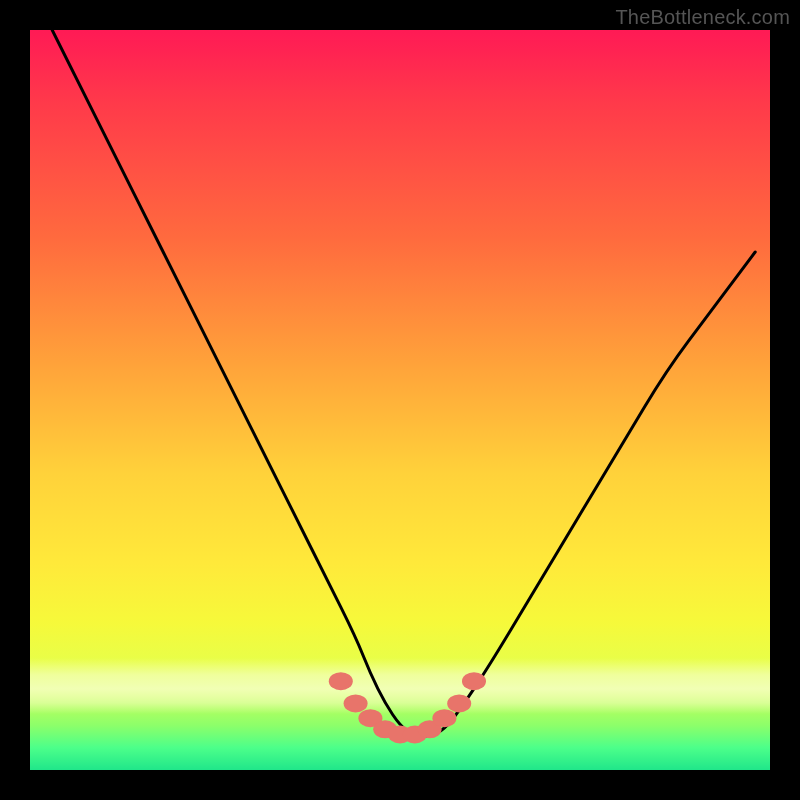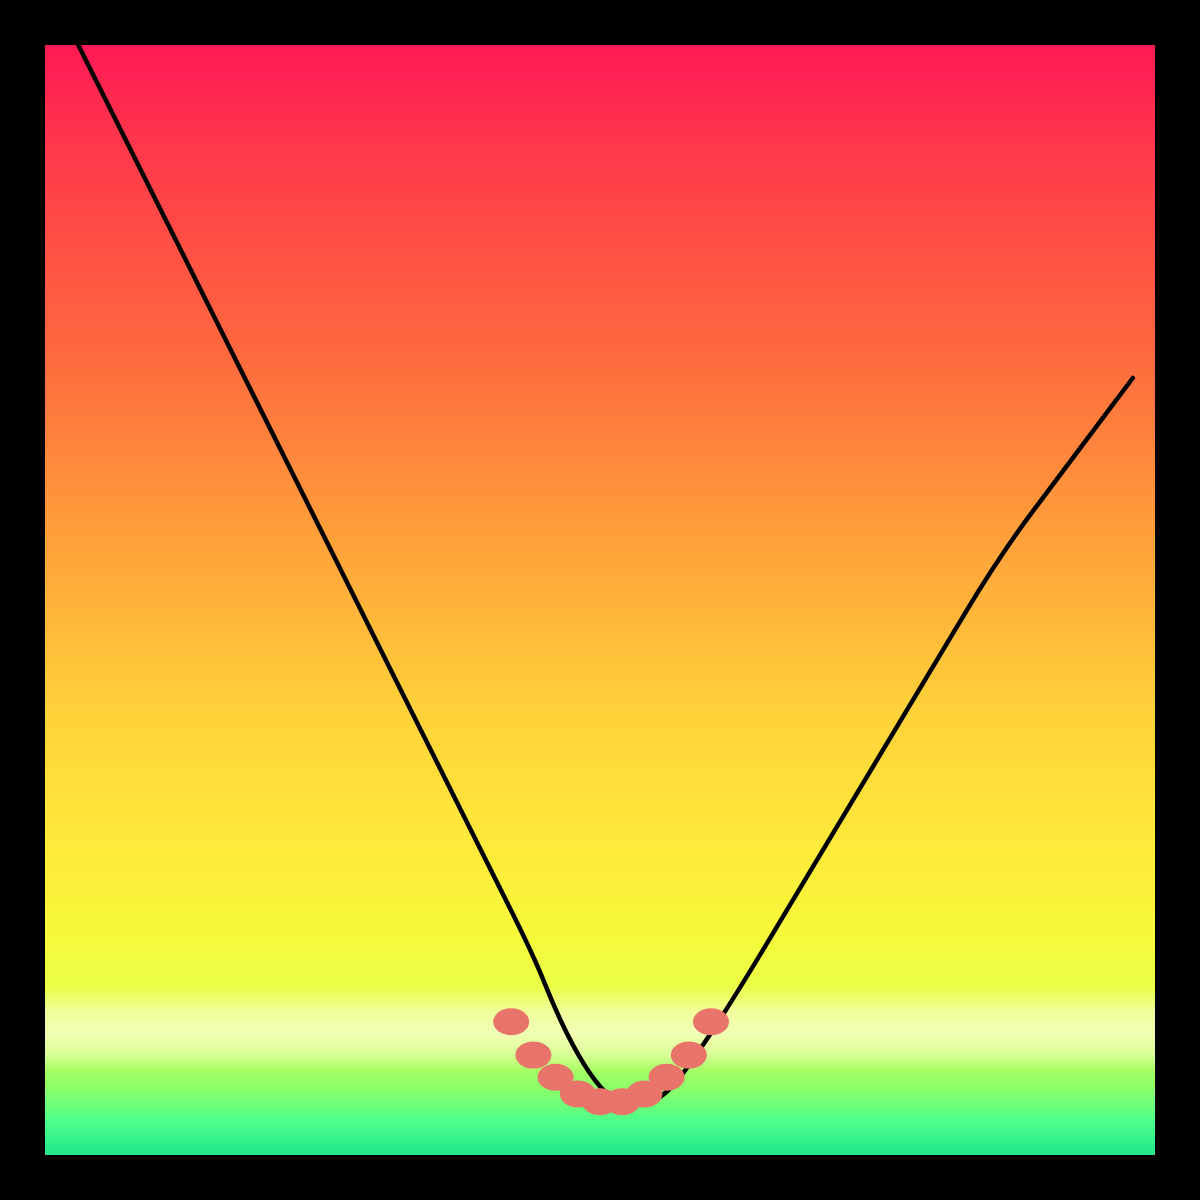--- a/index.html
+++ b/index.html
@@ -73,20 +73,21 @@
     font-weight: 500;
     letter-spacing: 0.2px;
     user-select: none;
   }
 </style>
 </head>
 <body>
 
 <div class="frame">
 
+  <div class="watermark">TheBottleneck.com</div>
 
   <div class="plot-area">
 
     <div class="pale-band"></div>
 
     <svg class="curve-svg" viewBox="0 0 740 740" preserveAspectRatio="none">
       <g id="curve-group">
           <path d="M 22.2 0.0 Q 59.2 74.0 74.0 103.6 Q 88.8 133.2 103.6 162.8 Q 118.4 192.4 133.2 222.0 Q 148.0 251.6 162.8 281.2 Q 177.6 310.8 192.4 340.4 Q 207.2 370.0 222.0 399.6 Q 236.8 429.2 251.6 458.8 Q 266.4 488.4 281.2 518.0 Q 296.0 547.6 310.8 577.2 Q 325.6 606.8 333.0 625.3 Q 340.4 643.8 347.8 658.6 Q 355.2 673.4 362.6 684.5 Q 370.0 695.6 377.4 701.2 Q 384.8 706.7 392.2 706.7 Q 399.6 706.7 407.0 703.0 Q 414.4 699.3 421.8 690.0 Q 429.2 680.8 444.0 658.6 Q 458.8 636.4 481.0 599.4 Q 503.2 562.4 525.4 525.4 Q 547.6 488.4 569.8 451.4 Q 592.0 414.4 614.2 377.4 Q 636.4 340.4 658.6 310.8 Q 680.8 281.2 703.0 251.6 T 725.2 222.0" fill="none" stroke="#000" stroke-width="3" stroke-linecap="round"></path>
         </g>
       <g id="marker-group">

